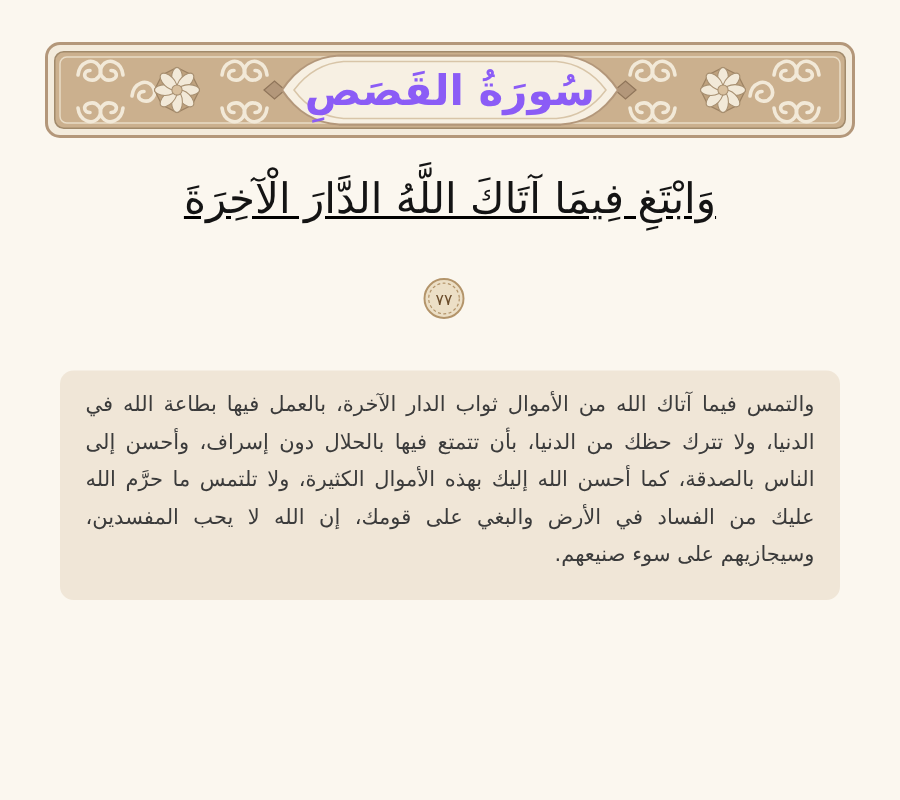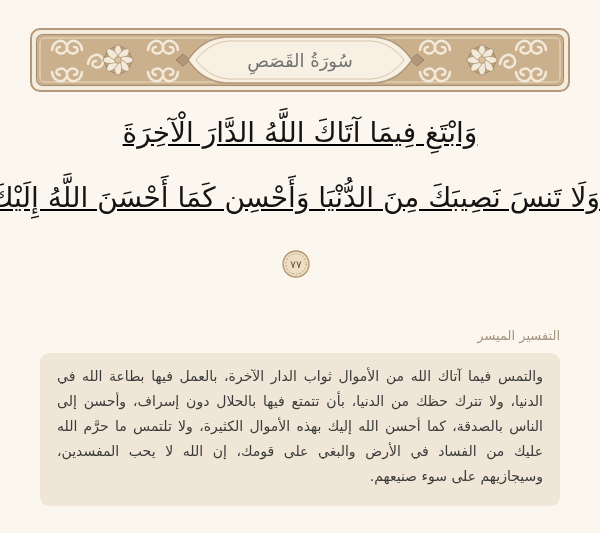--- a/index.html
+++ b/index.html
@@ -22,23 +22,23 @@
     height: 64px;
     margin: 28px auto 0 auto;
   }
   .banner svg { display: block; }
   .surah-title {
     position: absolute;
     inset: 0;
     display: flex;
     align-items: center;
     justify-content: center;
-    font-size: 18px;
-    font-weight: normal;
-    color: #737373;
+    font-size: 28px;
+    font-weight: bold;
+    color: #8b5cf6;
     letter-spacing: 0;
     direction: rtl;
     pointer-events: none;
   }
   
   .verse-block {
     margin-top: 8px;
     text-align: center;
     text-decoration: underline;
   }
@@ -135,26 +135,24 @@
       <path d="M380,32 l7,-6 7,6 -7,6 Z" fill="#b3977a" stroke="#8f755a" stroke-width="0.8"></path>
 
       <path d="M158,32 C168,17 180,10 196,9 L344,9 C360,10 372,17 382,32 C372,47 360,54 344,55 L196,55 C180,54 168,47 158,32 Z" fill="#f7f0e3" stroke="#b3977a" stroke-width="1.5"></path>
       <path d="M166,32 C175,20 186,14 199,13 L341,13 C354,14 365,20 374,32 C365,44 354,50 341,51 L199,51 C186,50 175,44 166,32 Z" fill="none" stroke="#d8c5a8" stroke-width="1"></path>
     </svg>
     <div class="surah-title">سُورَةُ القَصَصِ</div>
   </div>
 
   <div class="verse-block">
     <div class="verse-line">وَابْتَغِ فِيمَا آتَاكَ اللَّهُ الدَّارَ الْآخِرَةَ</div>
-    <div class="verse-line">وَلَا تَنسَ نَصِيبَكَ مِنَ الدُّنْيَا وَأَحْسِن كَمَا أَحْسَنَ اللَّهُ إِلَيْكَ</div>
     <div class="verse-line"><span class="ayah-medallion"><svg viewBox="0 0 30 30" width="30" height="30" aria-hidden="true">
         <circle cx="15" cy="15" r="13" fill="#ecdfc6" stroke="#b3946a" stroke-width="1.3"></circle>
         <circle cx="15" cy="15" r="10.2" fill="none" stroke="#b3946a" stroke-width="0.8" stroke-dasharray="2 1.6"></circle>
         <text x="15" y="19" text-anchor="middle" font-size="10.5" fill="#6b4c2a" font-family="DejaVu Sans, sans-serif">٧٧</text>
       </svg></span></div>
   </div>
 
-  <div class="tafsir-label">التفسير الميسر</div>
   <div class="tafsir-box">
     <p class="tafsir-text">والتمس فيما آتاك الله من الأموال ثواب الدار الآخرة، بالعمل فيها بطاعة الله في الدنيا، ولا تترك حظك من الدنيا، بأن تتمتع فيها بالحلال دون إسراف، وأحسن إلى الناس بالصدقة، كما أحسن الله إليك بهذه الأموال الكثيرة، ولا تلتمس ما حرَّم الله عليك من الفساد في الأرض والبغي على قومك، إن الله لا يحب المفسدين، وسيجازيهم على سوء صنيعهم.</p>
   </div>
 
 </div>
 
 </body></html>

